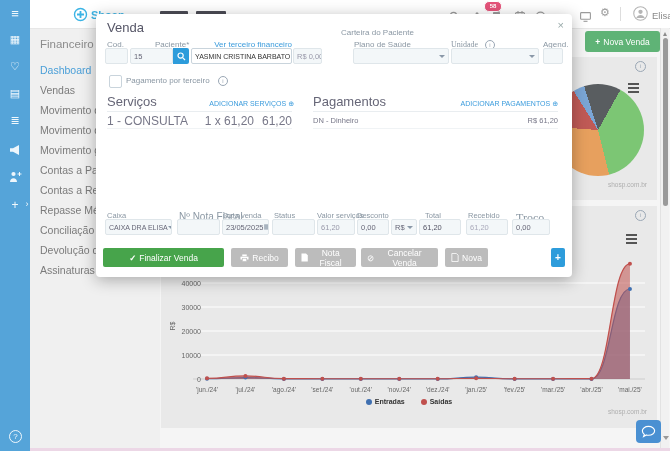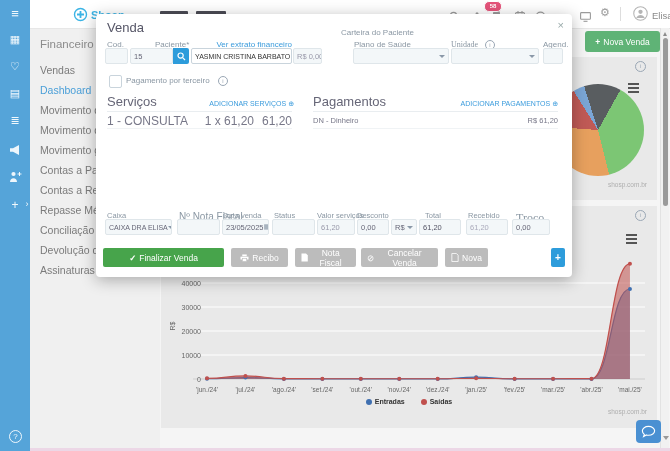--- a/index.html
+++ b/index.html
@@ -136,22 +136,22 @@
           <path d="M3 11.2c.8-1.8 2.3-2.7 4-2.7s3.2.9 4 2.7z" fill="#b5b5b5"></path>
         </svg>
     </span>
     <span class="abs" style="left:622px;top:10px;font-size:9.5px;color:#8a8a8a;cursor:pointer;">Elisa</span>
 
   </div>
 
   <div class="sidebar">
     <div class="sb-title">Financeiro</div>
     <div>
+        <div class="sb-item active">Dashboard</div>
         <div class="sb-item">Vendas</div>
-        <div class="sb-item active">Dashboard</div>
         <div class="sb-item">Movimento de Caixa</div>
         <div class="sb-item">Movimento de Contas</div>
         <div class="sb-item">Movimento geral</div>
         <div class="sb-item">Contas a Pagar</div>
         <div class="sb-item">Contas a Receber</div>
         <div class="sb-item">Repasse Médico</div>
         <div class="sb-item">Conciliação Bancária</div>
         <div class="sb-item">Devolução de Cheque</div>
         <div class="sb-item">Assinaturas</div>
       </div>
@@ -245,21 +245,21 @@
       </div>
     <span class="watermark" style="right:10px;top:202px;">shosp.com.br</span>
   </div>
 
   <div class="modal">
     <span class="abs" style="left:11px;top:6px;font-size:13px;color:#556;">Venda</span>
     <span class="abs" style="right:8px;top:5px;font-size:11px;color:#9aa;cursor:pointer;">×</span>
 
     <span class="lbl" style="left:11px;top:26px;">Cod.</span>
     <span class="lbl" style="left:34px;top:26px;padding-left:25px;">Paciente*</span>
-    <span class="lbl blue-link" style="left:96px;top:26px;width:100px;text-align:right;cursor:pointer;">Ver extrato financeiro</span>
+    <span class="lbl blue-link" style="left:96px;top:26px;width:100px;text-align:right;cursor:pointer;">Ver terceiro financeiro</span>
     <span class="lbl" style="left:197px;top:14px;padding-left:48px;">Carteira do Paciente</span>
     <span class="lbl" style="left:258px;top:26px;">Plano de Saúde</span>
     <span class="lbl" style="left:355px;top:26px;font-family:Liberation Serif, serif;">Unidade</span>
     <span class="info-circle" style="position:absolute;left:389px;top:26px;">i</span>
     <span class="lbl" style="left:447px;top:26px;">Agend.</span>
 
     <div class="inp" style="left:9px;top:34px;width:23px;"></div>
     <div class="inp" style="left:34px;top:34px;width:43px;">15</div>
     <div class="abs" style="left:77px;top:34px;width:16px;height:16px;background:#2d9cdb;border-radius:0 2px 2px 0;display:flex;align-items:center;justify-content:center;cursor:pointer;">
       <svg width="9" height="9" viewBox="0 0 9 9">

